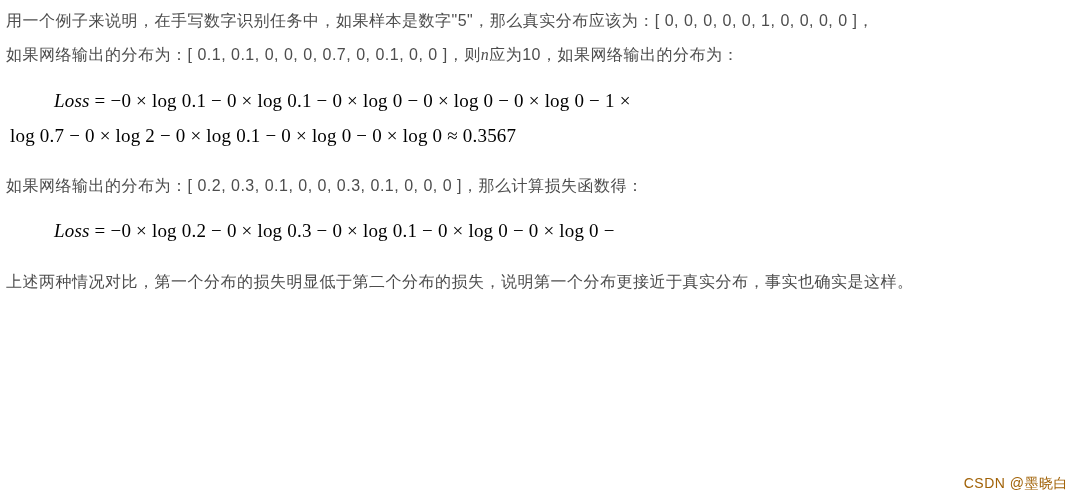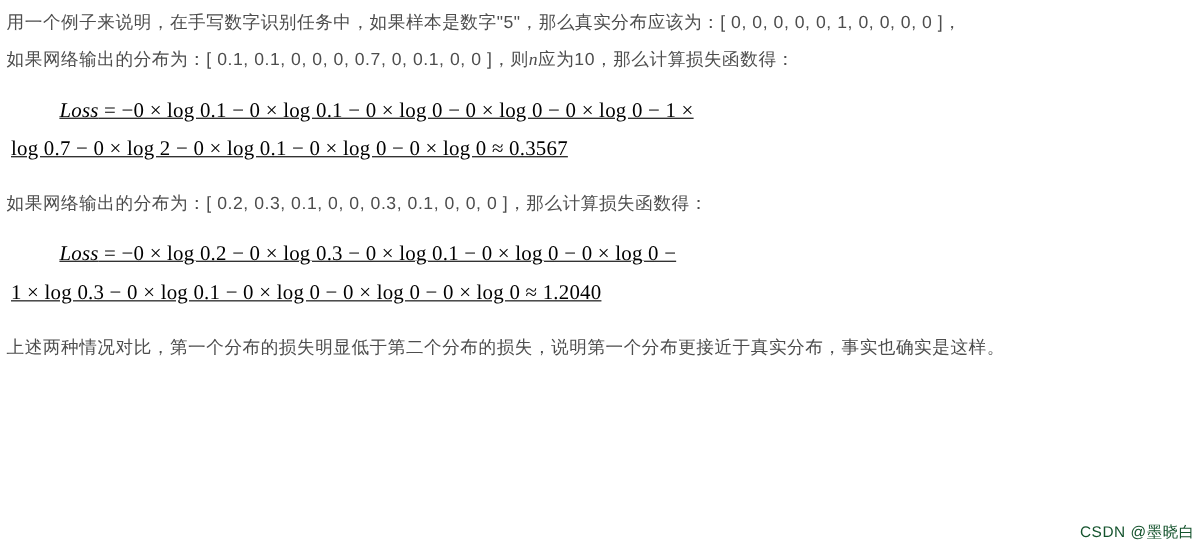--- a/index.html
+++ b/index.html
@@ -22,59 +22,57 @@
       margin-bottom: 4px;
       letter-spacing: 0.5px;
     }
     .formula {
       font-family: "Times New Roman", Georgia, serif;
       color: #000000;
       font-size: 19px;
       margin: 12px 0 18px 2px;
       line-height: 1.85;
       letter-spacing: 0.2px;
-      text-decoration: underline;
     }
     .formula .loss-label {
       font-style: italic;
       margin-left: 46px;
     }
     .formula .line2 {
       display: block;
       margin-left: 2px;
     }
     .italic-n {
       font-style: italic;
       font-family: "Times New Roman", Georgia, serif;
     }
     .watermark {
       position: absolute;
       bottom: 4px;
-      right: 2px;
-      color: #14532d;
+      right: 20px;
+      color: #a16207;
       font-size: 14px;
       letter-spacing: 0.5px;
     }
   </style>
 </head>
 <body>
 
 <div class="para">用一个例子来说明，在手写数字识别任务中，如果样本是数字"5"，那么真实分布应该为：[ 0, 0, 0, 0, 0, 1, 0, 0, 0, 0 ]，</div>
 
 <div class="para">
-  <span>如果网络输出的分布为：[ 0.1, 0.1, 0, 0, 0, 0.7, 0, 0.1, 0, 0 ]，则</span><span class="italic-n">n</span><span>应为10，那么计算损失函数得：</span>
+  <span>如果网络输出的分布为：[ 0.1, 0.1, 0, 0, 0, 0.7, 0, 0.1, 0, 0 ]，则</span><span class="italic-n">n</span><span>应为10，如果网络输出的分布为：</span>
 </div>
 
 <div class="formula">
   <span class="loss-label">Loss</span><span> = −0 × log 0.1 − 0 × log 0.1 − 0 × log 0 − 0 × log 0 − 0 × log 0 − 1 ×</span>
   <span class="line2">log 0.7 − 0 × log 2 − 0 × log 0.1 − 0 × log 0 − 0 × log 0 ≈ 0.3567</span>
 </div>
 
 <div class="para">如果网络输出的分布为：[ 0.2, 0.3, 0.1, 0, 0, 0.3, 0.1, 0, 0, 0 ]，那么计算损失函数得：</div>
 
 <div class="formula">
   <span class="loss-label">Loss</span><span> = −0 × log 0.2 − 0 × log 0.3 − 0 × log 0.1 − 0 × log 0 − 0 × log 0 −</span>
-  <span class="line2">1 × log 0.3 − 0 × log 0.1 − 0 × log 0 − 0 × log 0 − 0 × log 0 ≈ 1.2040</span>
 </div>
 
 <div class="para">上述两种情况对比，第一个分布的损失明显低于第二个分布的损失，说明第一个分布更接近于真实分布，事实也确实是这样。</div>
 
 <div class="watermark">CSDN @墨晓白</div>
 
 </body></html>

